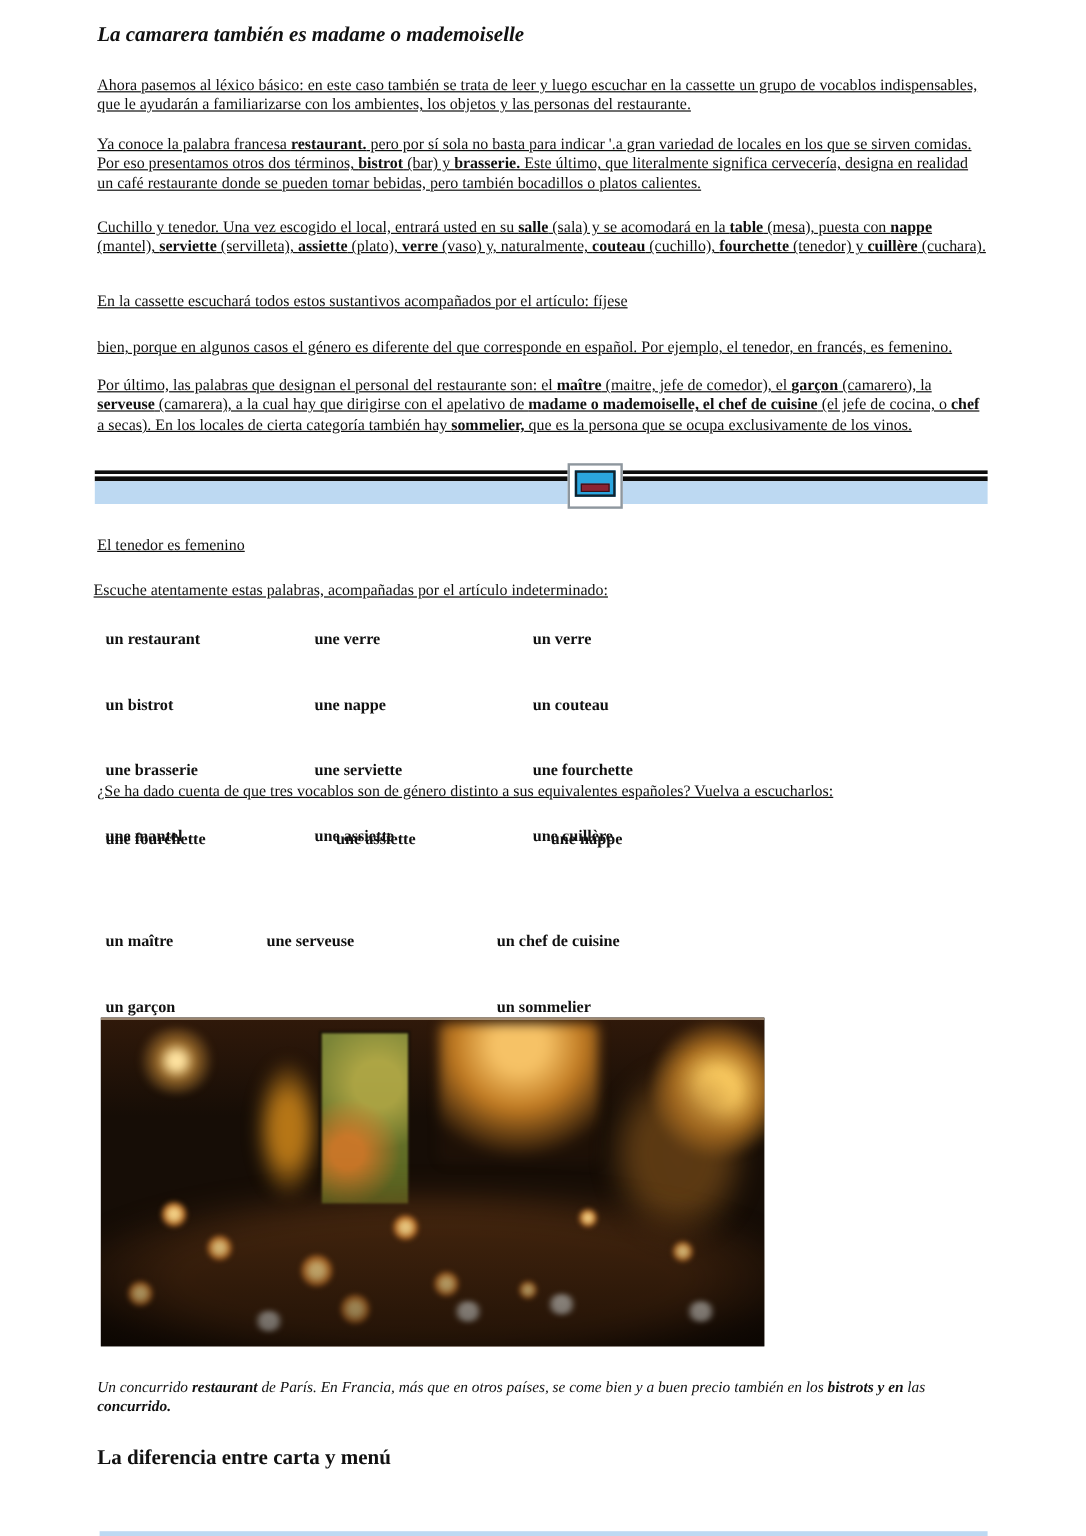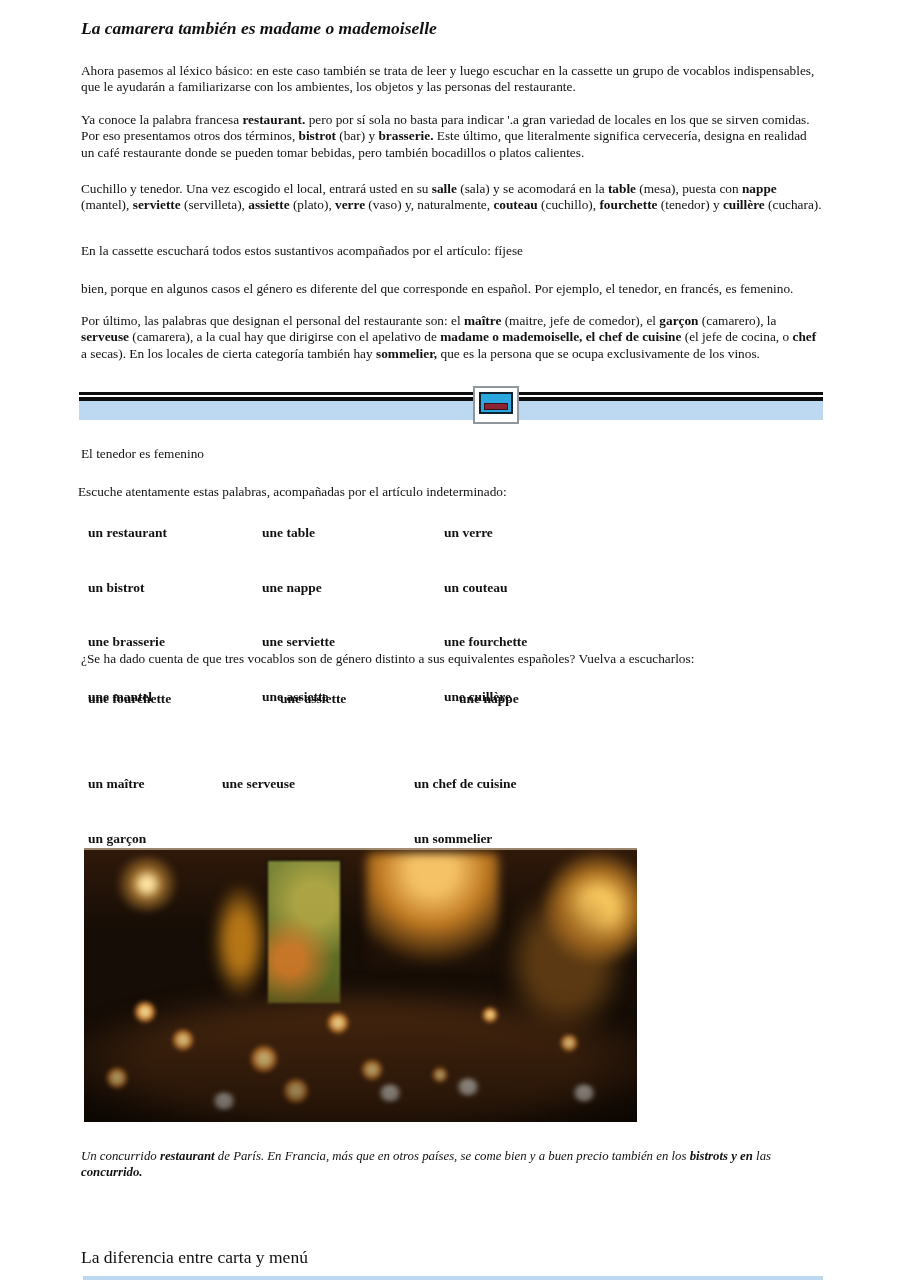--- a/index.html
+++ b/index.html
@@ -2,22 +2,22 @@
 <html><head>
 <meta charset="utf-8">
 <style>
   html,body{margin:0;padding:0;background:#fff;}
   .page{
     position:relative;width:905px;height:1280px;background:#ffffff;
     font-family:"Liberation Serif", serif;color:#111;overflow:hidden;
   }
   .abs{position:absolute;}
   .h1{font-size:17.5px;font-weight:bold;line-height:20px;}
-  .h2{font-size:17.5px;font-weight:normal;line-height:20px;margin-top:43px;}
-  .para{font-size:13.3px;line-height:16.4px;width:742px;text-align:left;}
+  .h2{font-size:17.5px;font-weight:bold;line-height:20px;}
+  .para{font-size:13.3px;line-height:16.4px;width:742px;text-align:left;text-decoration:underline;}
   .para .b{font-weight:bold;}
   .caption{font-size:12.8px;line-height:16px;width:742px;font-style:italic;}
   .caption .b{font-weight:bold;}
   
   .band{width:744px;}
   .band-line1{height:3px;background:#0d0d0d;}
   .band-gap{height:2px;background:#ffffff;}
   .band-line2{height:4px;background:#0d0d0d;}
   .band-blue{height:19px;background:#bdd9f2;}
   .cassette{
@@ -105,21 +105,21 @@
       <div class="cassette-slot"></div>
     </div>
   </div>
 
   <div class="abs para" style="left:81px;top:446px;">El tenedor es femenino</div>
 
   <div class="abs para" style="left:78px;top:484px;">Escuche atentamente estas palabras, acompañadas por el artículo indeterminado:</div>
 
   <div class="abs grid grid-vocab" style="left:88px;top:525px;width:735px;">
     <div>un restaurant</div>
-    <div>une table</div>
+    <div>une verre</div>
     <div>un verre</div>
     <div>un bistrot</div>
     <div>une nappe</div>
     <div>un couteau</div>
     <div>une brasserie</div>
     <div>une serviette</div>
     <div>une fourchette</div>
     <div>une mantel</div>
     <div>une assiette</div>
     <div>une cuillère</div>

